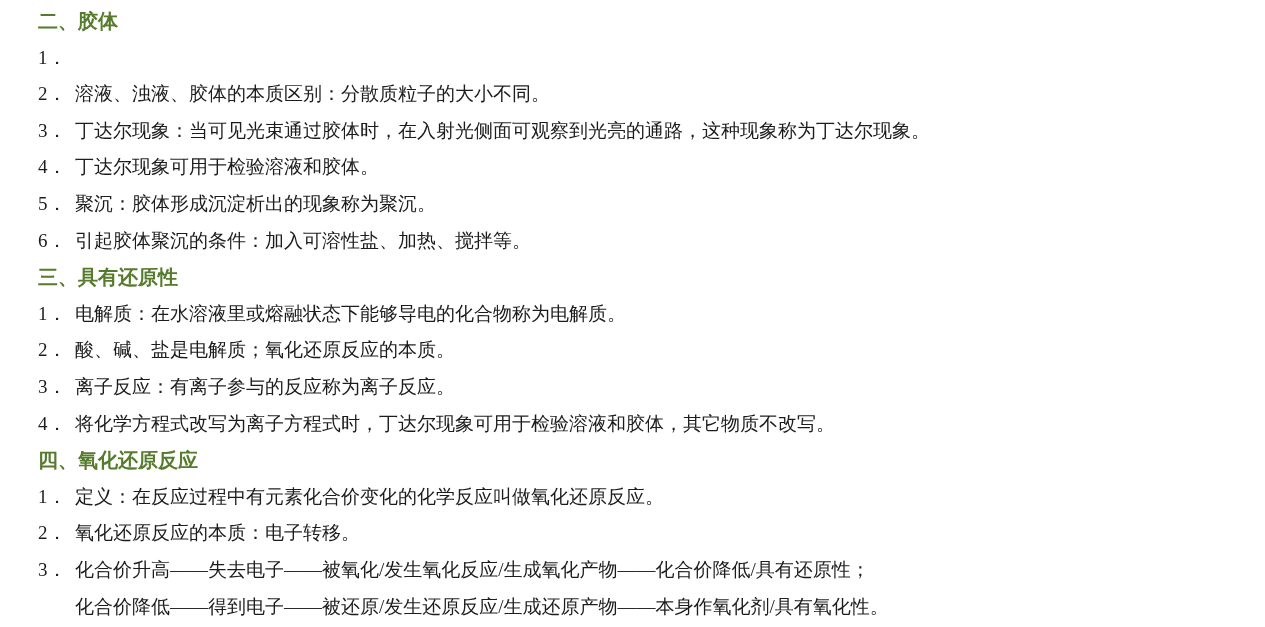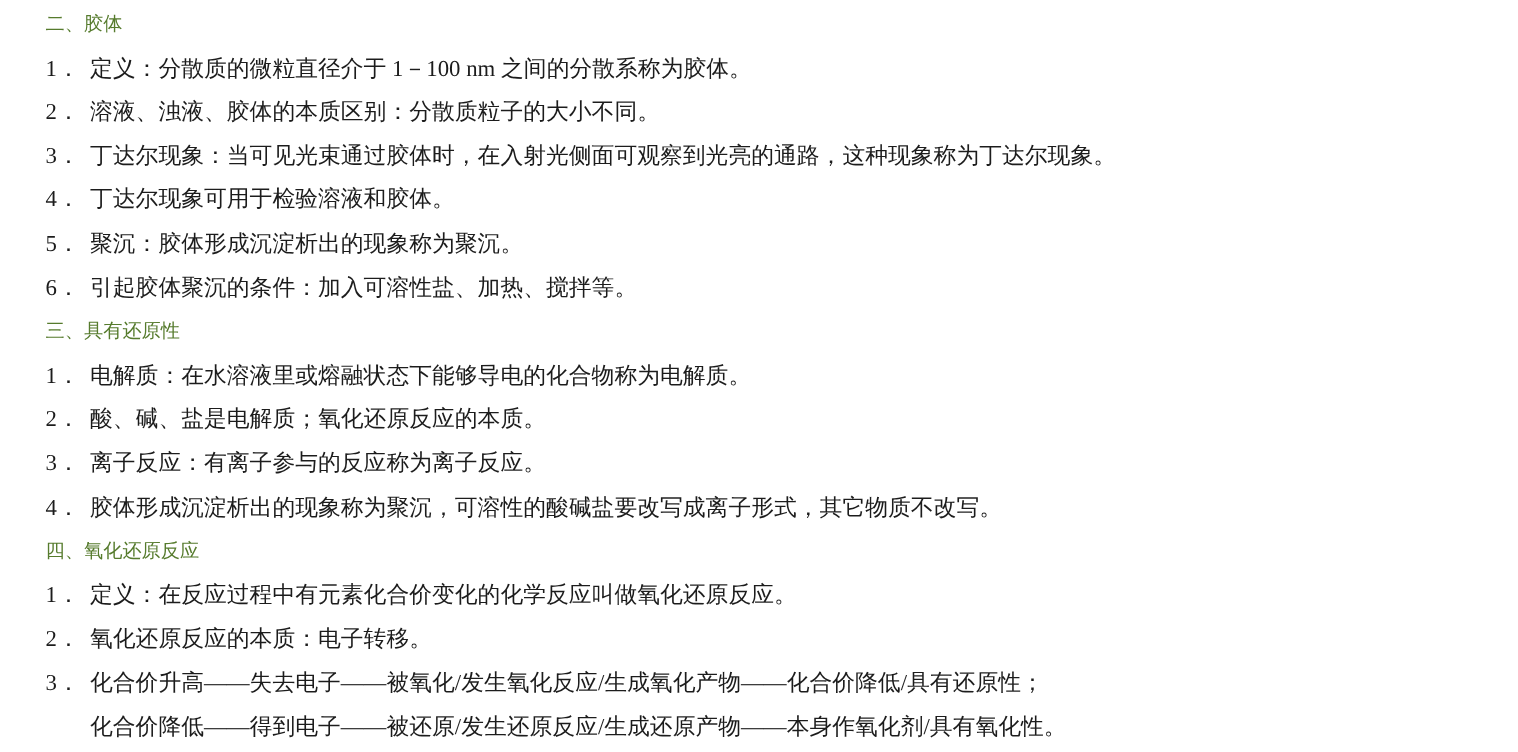--- a/index.html
+++ b/index.html
@@ -26,36 +26,35 @@
   }
   .row .num {
     flex: 0 0 37px;
     width: 37px;
   }
   .row .txt {
     flex: 0 0 auto;
   }
   .heading {
     line-height: 36.6px;
-    font-size: 16px;
-    font-weight: normal;
+    font-size: 20px;
+    font-weight: bold;
     color: var(--heading-color, #567b2d);
     white-space: nowrap;
   }
 </style>
 </head>
 <body style="background: rgb(255, 255, 255);">
 
 <div class="page">
 
   <div class="heading">二、胶体</div>
 
   <div class="row">
     <span class="num">1．</span>
-    <span class="txt">定义：分散质的微粒直径介于 1－100 nm 之间的分散系称为胶体。</span>
   </div>
   <div class="row">
     <span class="num">2．</span>
     <span class="txt">溶液、浊液、胶体的本质区别：分散质粒子的大小不同。</span>
   </div>
   <div class="row">
     <span class="num">3．</span>
     <span class="txt">丁达尔现象：当可见光束通过胶体时，在入射光侧面可观察到光亮的通路，这种现象称为丁达尔现象。</span>
   </div>
   <div class="row">
@@ -80,21 +79,21 @@
   <div class="row">
     <span class="num">2．</span>
     <span class="txt">酸、碱、盐是电解质；氧化还原反应的本质。</span>
   </div>
   <div class="row">
     <span class="num">3．</span>
     <span class="txt">离子反应：有离子参与的反应称为离子反应。</span>
   </div>
   <div class="row">
     <span class="num">4．</span>
-    <span class="txt">胶体形成沉淀析出的现象称为聚沉，可溶性的酸碱盐要改写成离子形式，其它物质不改写。</span>
+    <span class="txt">将化学方程式改写为离子方程式时，丁达尔现象可用于检验溶液和胶体，其它物质不改写。</span>
   </div>
 
   <div class="heading">四、氧化还原反应</div>
 
   <div class="row">
     <span class="num">1．</span>
     <span class="txt">定义：在反应过程中有元素化合价变化的化学反应叫做氧化还原反应。</span>
   </div>
   <div class="row">
     <span class="num">2．</span>

